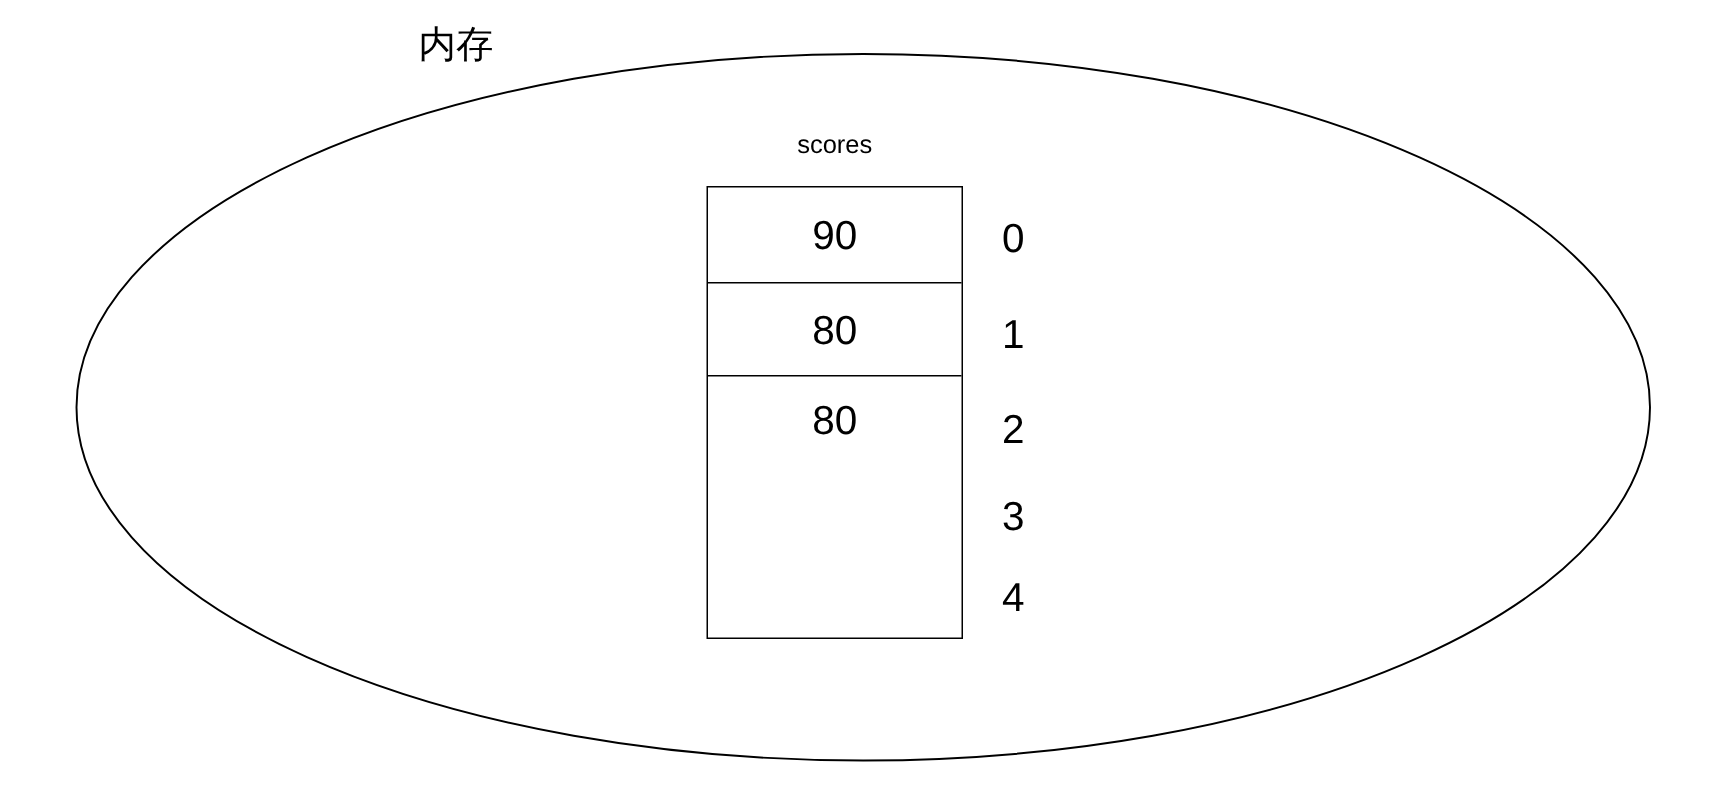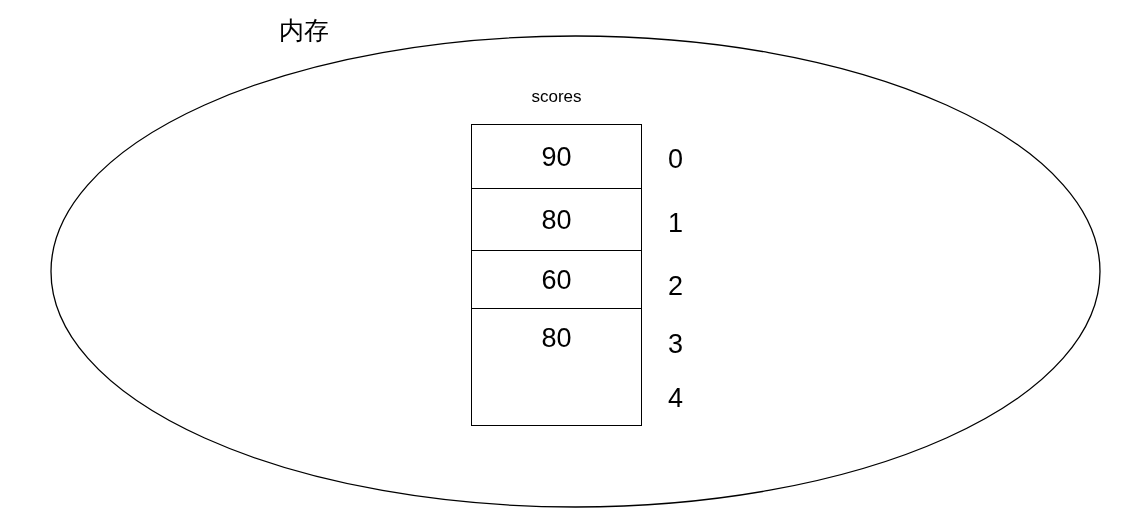--- a/index.html
+++ b/index.html
@@ -108,23 +108,20 @@
 
   <div id="array-name">scores</div>
 
   <div id="array-table">
     <div class="array-row" style="height:64px;">
       <span class="cell-value">90</span>
     </div>
     <div class="array-row" style="height:62px;">
       <span class="cell-value">80</span>
     </div>
-    <div class="array-row" style="height:58px;">
-      <span class="cell-value">60</span>
-    </div>
     <div class="array-row" style="height:57px;">
       <span class="cell-value">80</span>
     </div>
   </div>
 
   <div id="index-column">
     <span class="index-item" style="top:20px;">0</span>
     <span class="index-item" style="top:84px;">1</span>
     <span class="index-item" style="top:147px;">2</span>
     <span class="index-item" style="top:205px;">3</span>

